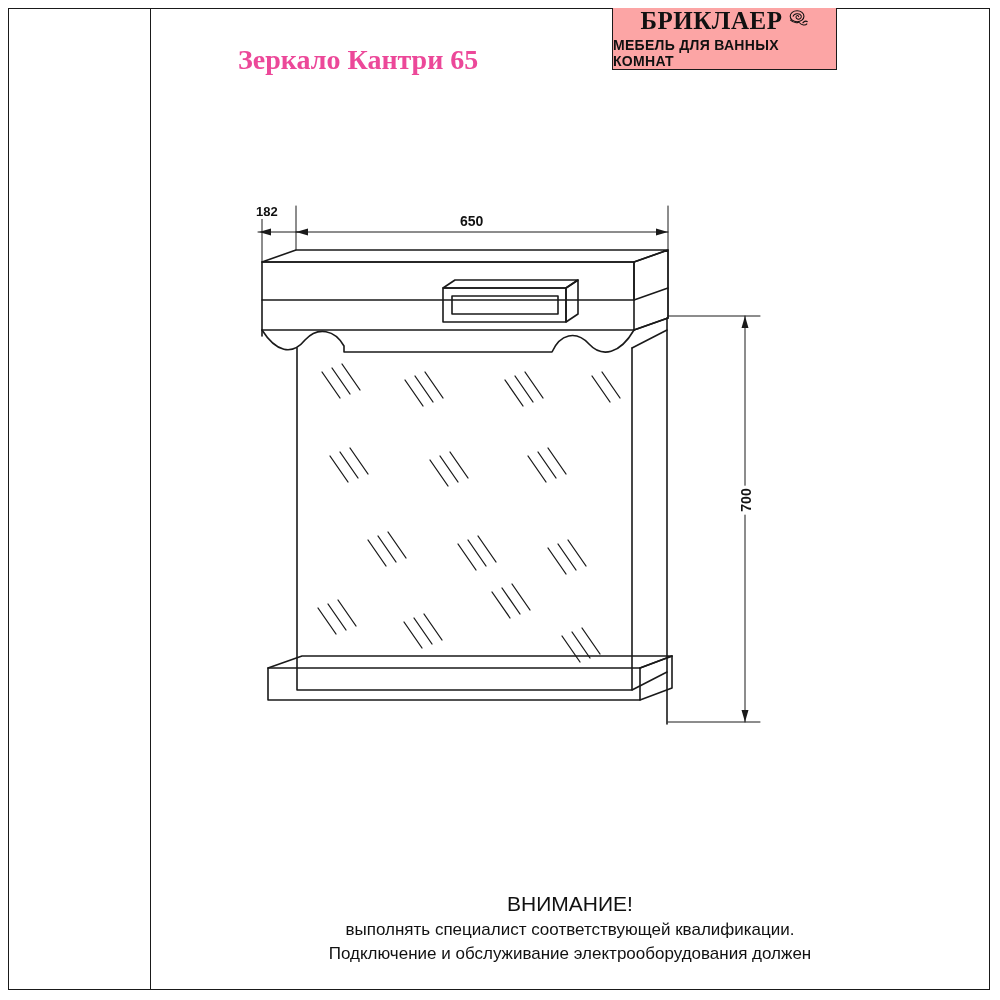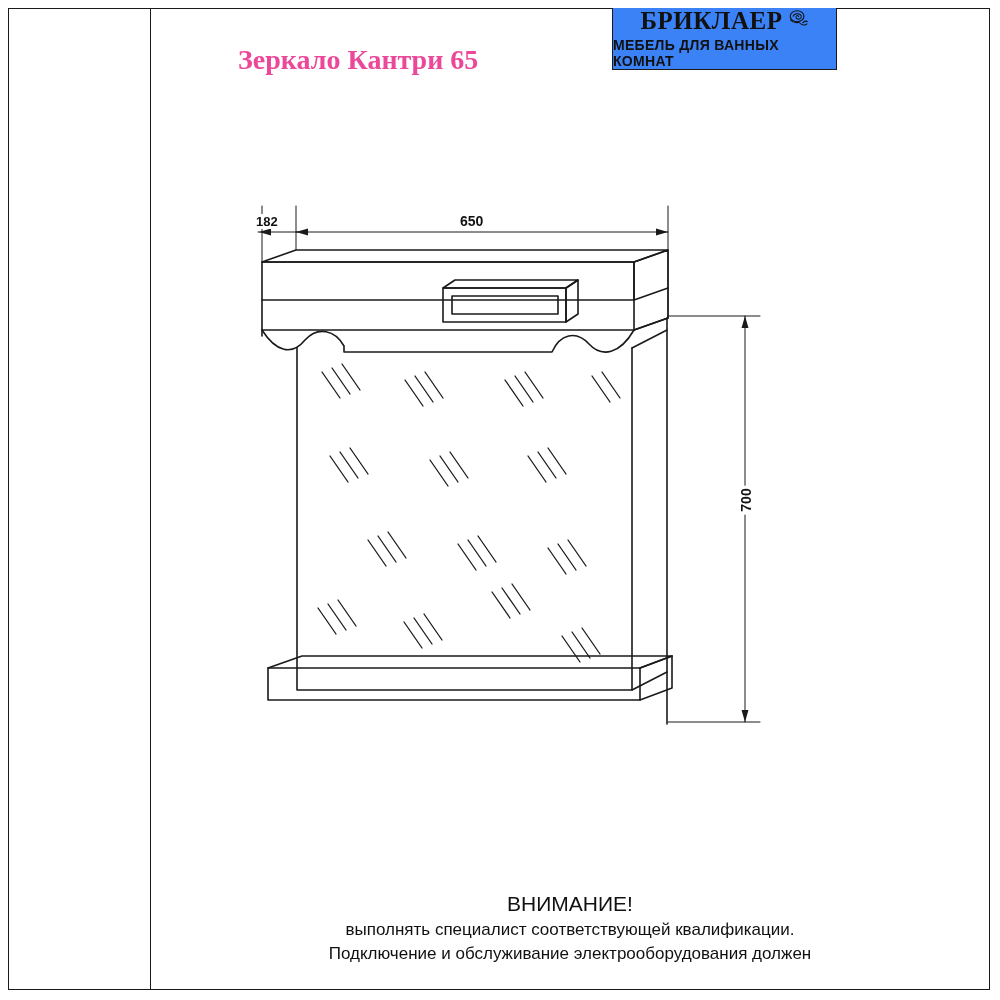--- a/index.html
+++ b/index.html
@@ -40,21 +40,21 @@
   .logo-box {
     position: absolute;
     left: 612px;
     top: 8px;
     width: 225px;
     height: 62px;
     border-left: 1.5px solid #1a1a1a;
     border-right: 1.5px solid #1a1a1a;
     border-bottom: 1.5px solid #1a1a1a;
     box-sizing: border-box;
-    background: #3b82f6;
+    background: #fca5a5;
     display: flex;
     flex-direction: column;
     align-items: center;
     justify-content: center;
   }
   .logo-word {
     font-family: "Liberation Serif", serif;
     font-weight: bold;
     font-size: 25px;
     letter-spacing: 0.5px;
@@ -103,21 +103,21 @@
     position: absolute;
     font-family: "Liberation Sans", sans-serif;
     font-weight: bold;
     font-size: 14px;
     color: #111;
     background: #fff;
     padding: 0 3px;
     white-space: nowrap;
   }
   .dim-650 { left: 457px; top: 213px; }
-  .dim-182 { left: 253px; top: 214px; font-size: 13px; }
+  .dim-182 { left: 253px; top: 204px; font-size: 13px; }
   .dim-700 {
     left: 731px;
     top: 492px;
     transform: rotate(-90deg);
     transform-origin: center center;
   }
   
   .notice {
     position: absolute;
     left: 150px;

